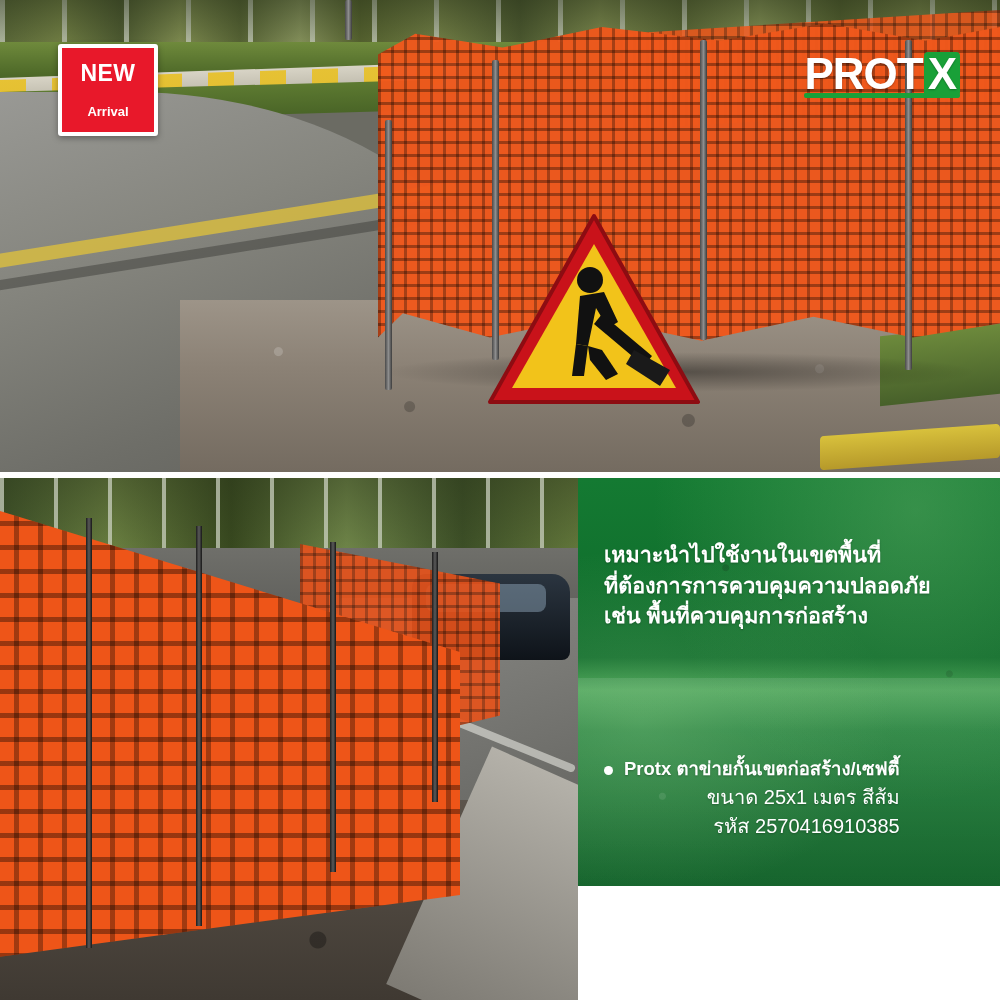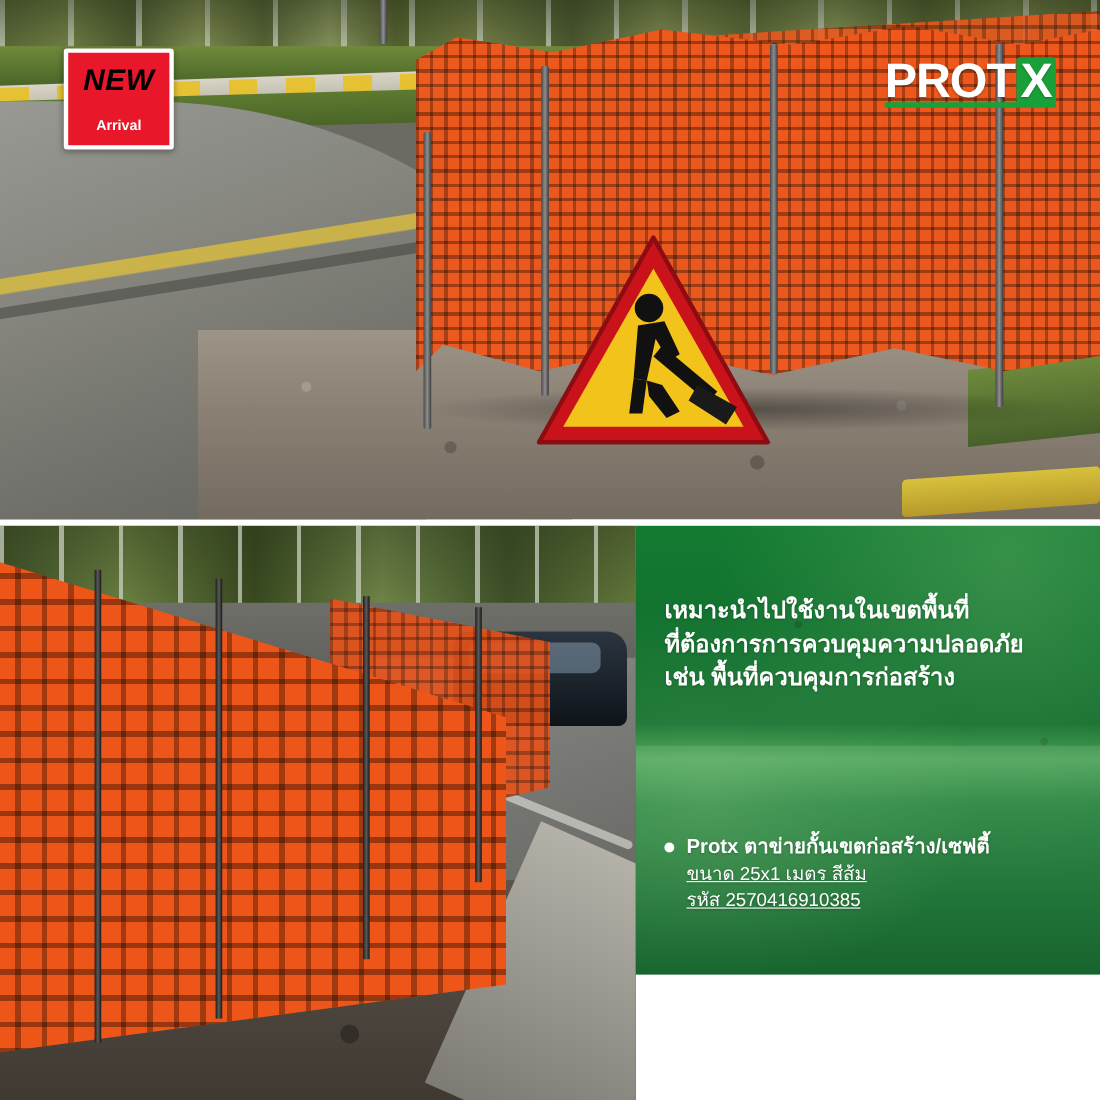--- a/index.html
+++ b/index.html
@@ -153,21 +153,21 @@
     position: absolute; left: 58px; top: 44px;
     width: 100px; height: 92px;
     background: #e8182a;
     border: 4px solid #ffffff;
     border-radius: 3px;
     display: flex; flex-direction: column;
     align-items: center; justify-content: center;
     box-shadow: 0 2px 6px rgba(0,0,0,.35);
   }
   .badge-new {
-    color: #000000; font-size: 27px; font-weight: bold; letter-spacing: .5px; line-height: 1; font-style: italic;
+    color: #ffffff; font-size: 23px; font-weight: bold; letter-spacing: .5px; line-height: 1;
   }
   .badge-arrival {
     color: #fff; font-size: 13px; font-weight: bold; margin-top: 20px; line-height: 1;
   }
 
   
   .logo {
     position: absolute; right: 34px; top: 48px;
     display: flex; align-items: center;
     background: rgba(255,255,255,0.0);
@@ -290,27 +290,27 @@
     line-height: 1.42;
     text-shadow: 0 1px 2px rgba(0,0,0,.25);
   }
   .headline div { white-space: nowrap; }
 
   .bullets {
     position: absolute; z-index: 2;
     left: 26px; top: 278px; right: 18px;
     color: #ffffff;
   }
-  .bullet-row { display: flex; align-items: flex-start; }
+  .bullet-row { display: flex; align-items: flex-start; text-align: right; }
   .bullet-dot {
     width: 9px; height: 9px; border-radius: 50%;
     background: #ffffff; margin-top: 10px; margin-right: 11px; flex: 0 0 auto;
   }
   .bullet-lines { font-size: 18.5px; line-height: 1.45; font-weight: bold; text-shadow: 0 1px 2px rgba(0,0,0,.25); }
-  .bullet-lines .sub { font-weight: normal; font-size: 17px; text-decoration: underline; }
+  .bullet-lines .sub { font-weight: normal; font-size: 20px; }
 </style>
 </head>
 <body>
 
 <div class="canvas">
 
   <div class="top-photo">
     <div class="tp-trees"></div>
     <div class="tp-grass"></div>
     <div class="tp-curb"></div>

